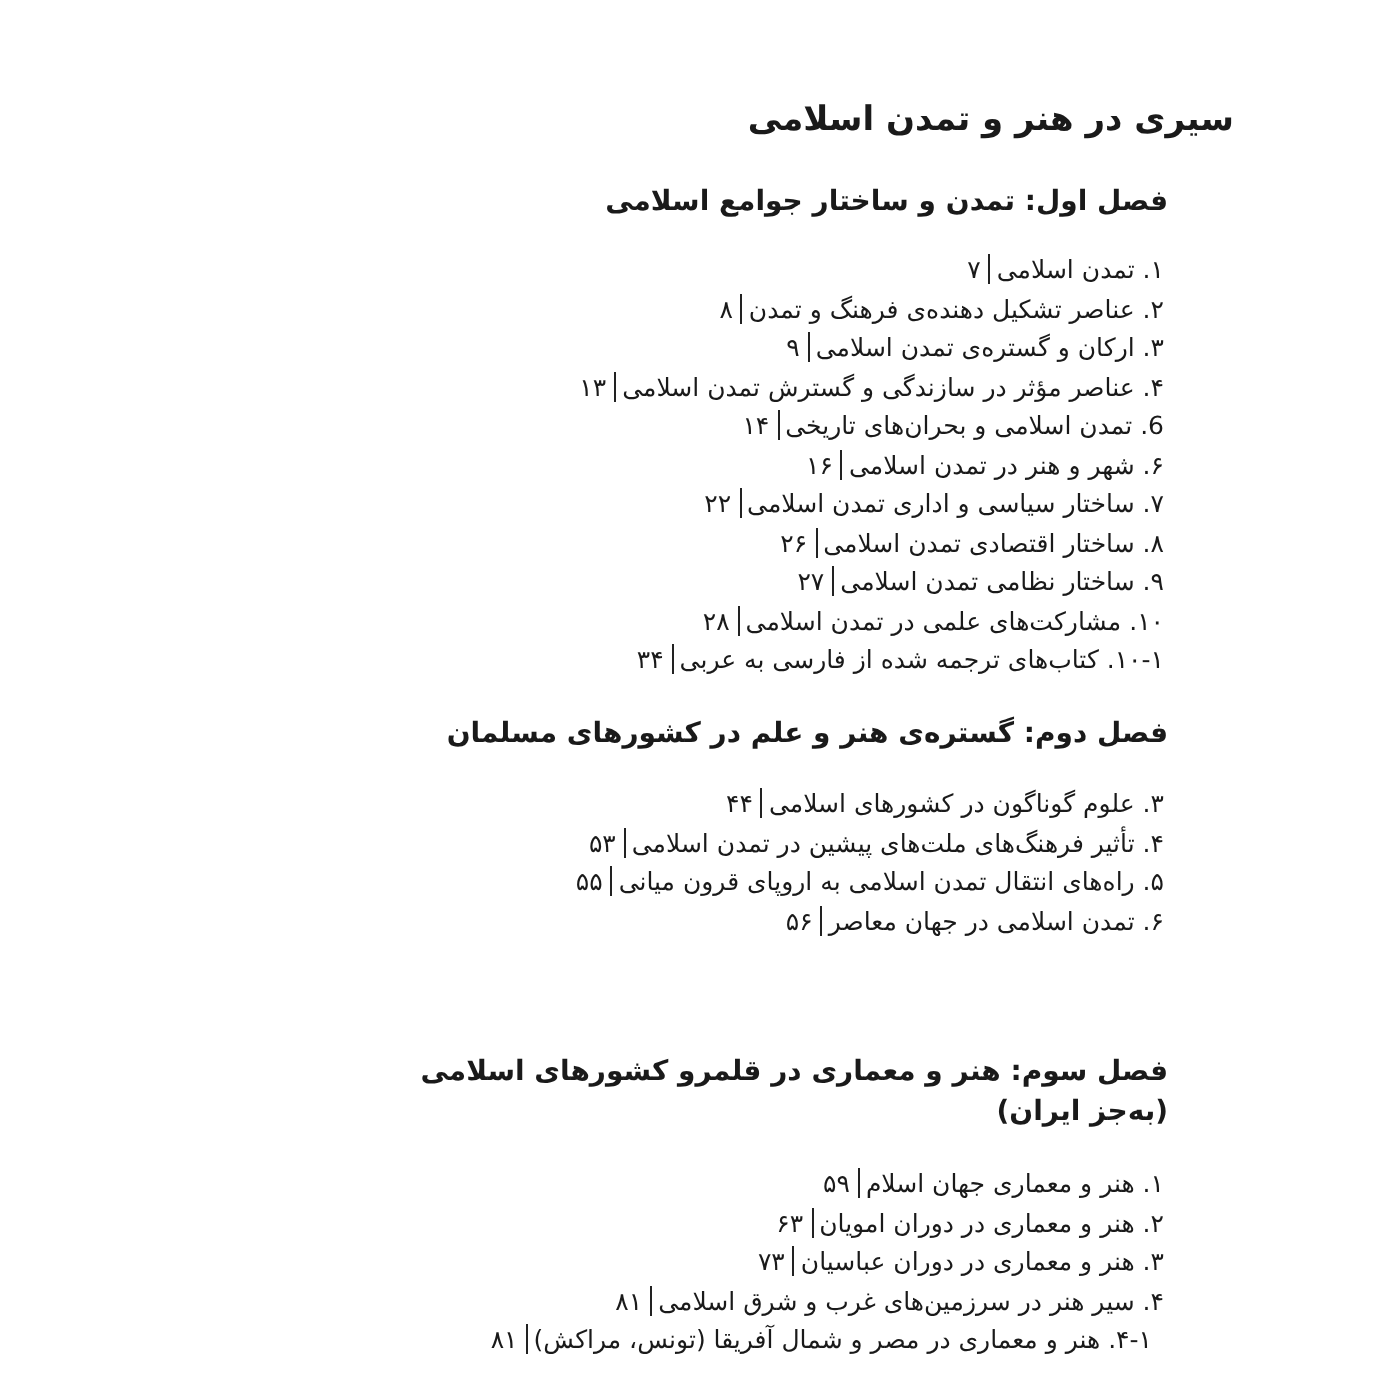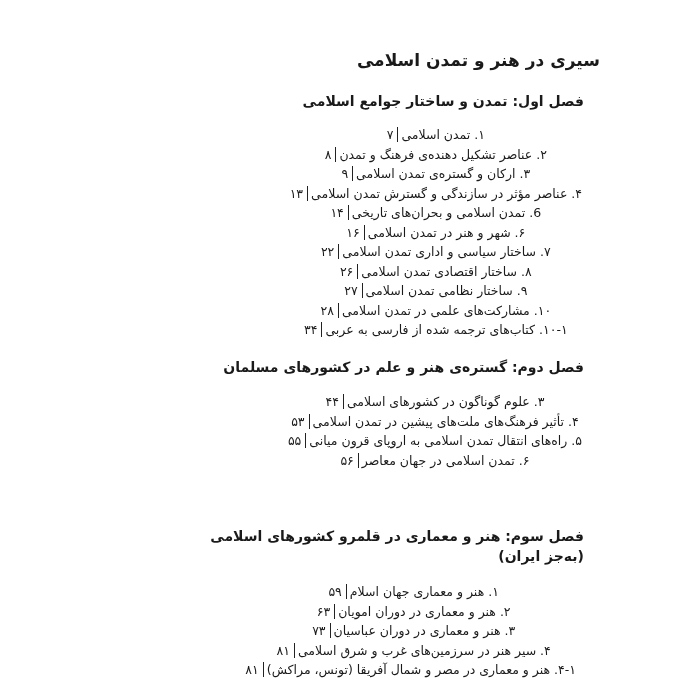--- a/index.html
+++ b/index.html
@@ -1,21 +1,21 @@
 <!DOCTYPE html>
 <html><head>
 <meta charset="utf-8">
 <style>
   html, body { margin: 0; padding: 0; background: #ffffff; }
   body { width: 700px; height: 700px; position: relative; overflow: hidden; font-family: "DejaVu Sans", sans-serif; color: #1a1a1a; }
   .page { position: absolute; left: 0; top: 0; width: 700px; height: 700px; direction: rtl; }
-  .title { position: absolute; right: 100px; top: 50px; font-size: 17px; font-weight: bold; white-space: nowrap; }
+  .title { position: absolute; right: 83px; top: 50px; font-size: 17px; font-weight: bold; white-space: nowrap; }
   .chapter { position: absolute; right: 116px; font-size: 14px; font-weight: bold; white-space: nowrap; line-height: 22px; }
   .list { position: absolute; right: 118px; margin: 0; padding: 0; list-style: none; }
-  .list li { font-size: 12.5px; line-height: 19.5px; white-space: nowrap; text-align: center; }
+  .list li { font-size: 12.5px; line-height: 19.5px; white-space: nowrap; text-align: right; }
   .list li .page-num { padding-right: 4px; border-right: 1.5px solid #222; margin-right: 3px; }
   .list.sub li.indent { padding-right: 6px; }
 </style>
 </head>
 <body>
 
 <div class="page">
   <div class="title">سیری در هنر و تمدن اسلامی</div>
 
   <div class="chapter" style="top:90px;">فصل اول: تمدن و ساختار جوامع اسلامی</div>

